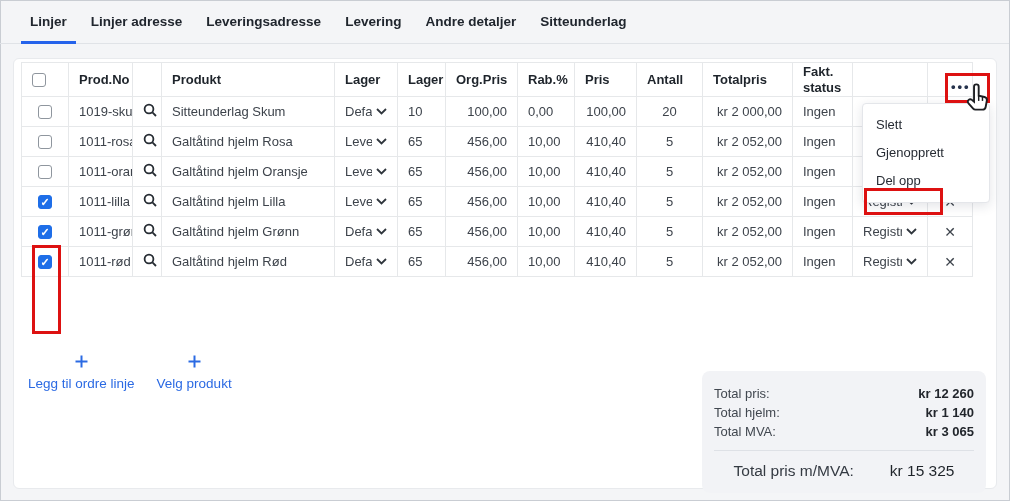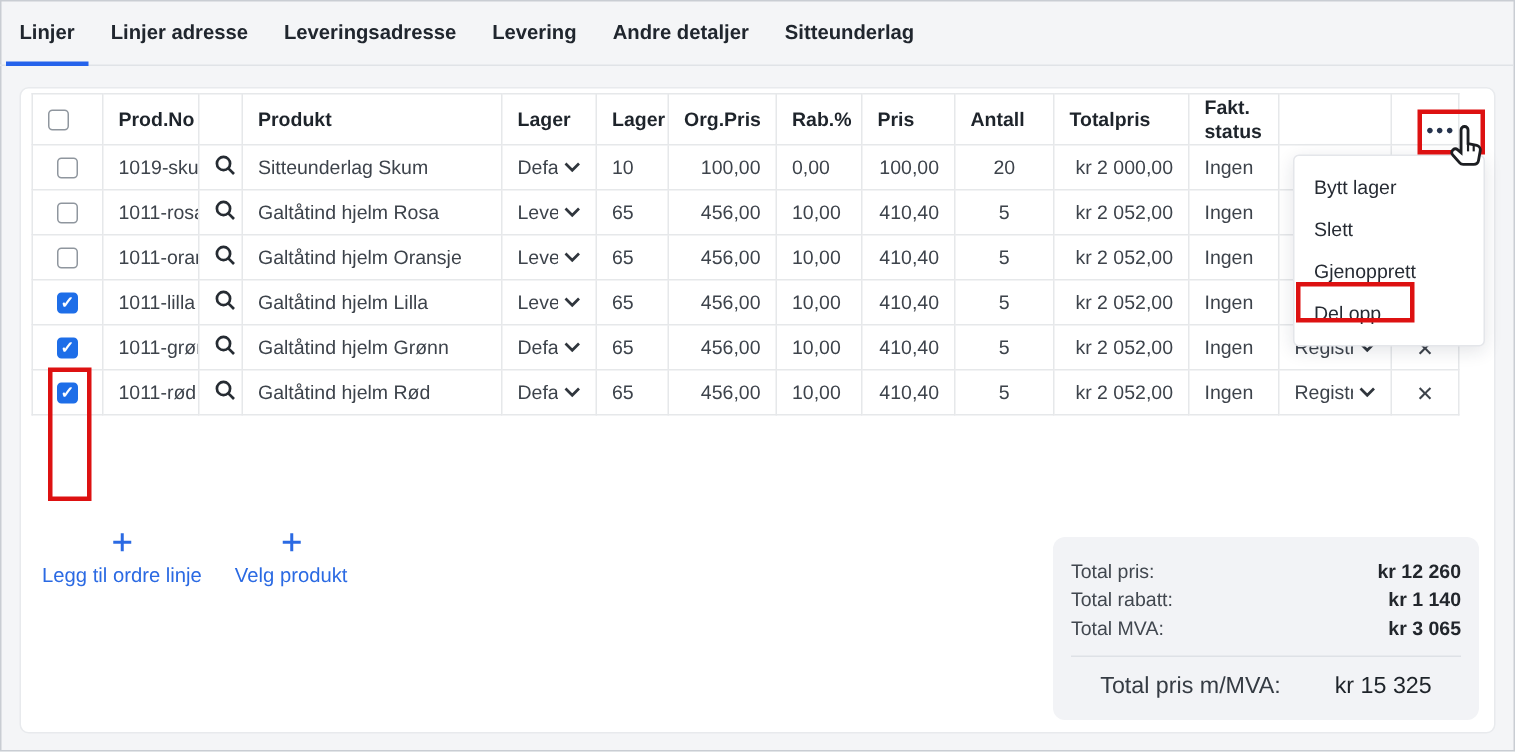--- a/index.html
+++ b/index.html
@@ -8,21 +8,21 @@
     position:relative;
     font-family:"Liberation Sans", sans-serif;
     background:#f4f5f7;
     box-shadow: inset 0 0 0 1px #c9cdd3;
     overflow:hidden;
     color:#3d434b;
   }
   
   .tabbar {
     position:absolute; top:0; left:0; right:1px; height:44px;
-    display:flex; align-items:stretch; padding-left:4px;
+    display:flex; align-items:stretch; padding-left:21px;
     border-bottom:1px solid #e0e3e7; gap:6px;
   }
   .tab {
     display:flex; align-items:center; padding:0 9px;
     font-size:13.5px; font-weight:600; color:#20262e;
     position:relative; cursor:pointer; white-space:nowrap;
   }
   .tab.active::after {
     content:""; position:absolute; left:0; right:0; bottom:-1px;
     height:3px; background:#2563eb;
@@ -366,42 +366,41 @@
   </div>
   <div class="blue-link">
     <svg width="13" height="13" viewBox="0 0 13 13">
         <line x1="6.5" y1="0.5" x2="6.5" y2="12.5" stroke="#2b6ae3" stroke-width="2"></line>
         <line x1="0.5" y1="6.5" x2="12.5" y2="6.5" stroke="#2b6ae3" stroke-width="2"></line>
       </svg>
     <span>Velg produkt</span>
   </div>
 </div>
 
-<div class="totals" style="right:24px; top:358px;">
+<div class="totals" style="right:24px; top:371px;">
   <div class="tot-row">
     <span>Total pris:</span>
       <span class="val">kr 12 260</span>
   </div>
   <div class="tot-row">
-    <span>Total rabatt:</span>
+    <span>Total hjelm:</span>
       <span class="val">kr 1 140</span>
   </div>
   <div class="tot-row">
     <span>Total MVA:</span>
       <span class="val">kr 3 065</span>
   </div>
   <div class="tot-div"></div>
   <div class="tot-grand">
     <span>Total pris m/MVA:</span>
       <span class="val">kr 15 325</span>
   </div>
 </div>
 
 <div class="menu">
-  <div class="menu-item">Bytt lager</div>
   <div class="menu-item">Slett</div>
   <div class="menu-item">Gjenopprett</div>
   <div class="menu-item">Del opp</div>
 </div>
 
 <div class="red-box more"></div>
 <div class="red-box delopp"></div>
 <div class="red-box checks"></div>
 
 <svg class="cursor" width="28" height="32" viewBox="0 0 19 22">

